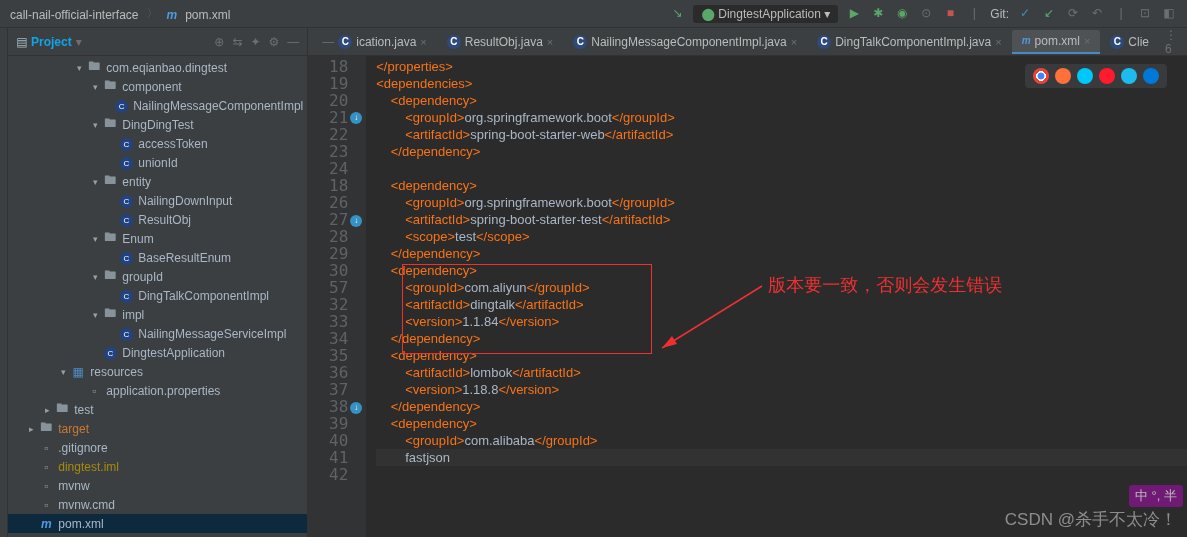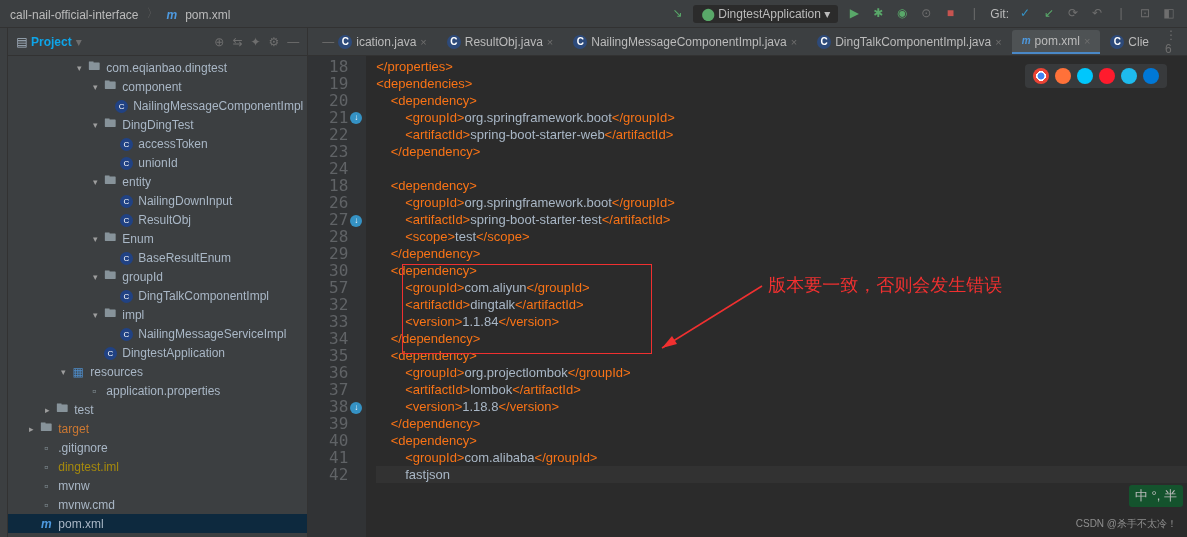--- a/index.html
+++ b/index.html
@@ -63,22 +63,22 @@
 
 .browser-icons { position:absolute; right:20px; top:36px; display:flex; gap:6px; background:#3c3f41cc; padding:4px 8px; border-radius:4px;}
 .browser-icons span { width:16px; height:16px; border-radius:8px; display:inline-block;}
 .bi-chrome { background:radial-gradient(#4285f4 30%, #fff 32% 42%, #ea4335 43% 100%); }
 .bi-ff { background:#ff7139; }
 .bi-saf { background:#00c7fc; }
 .bi-op { background:#ff1b2d; }
 .bi-ie { background:#1ebbee; }
 .bi-edge { background:#0078d7; }
 
-.watermark { position:absolute; right:10px; bottom:6px; color:#cfcfcf99; font-size:10px; pointer-events:none;}
-.status-right { position:absolute; right:4px; bottom:30px; background:#14532d; padding:2px 6px; border-radius:3px; color:#bbbbbb; font-size:13px;}
+.watermark { position:absolute; right:10px; bottom:6px; color:#cfcfcf99; font-size:17px; pointer-events:none;}
+.status-right { position:absolute; right:4px; bottom:30px; background:#701a75; padding:2px 6px; border-radius:3px; color:#bbbbbb; font-size:13px;}
 </style>
 </head>
 <body>
 
 <div class="top-bar">
   <div class="breadcrumb">
     <span>call-nail-official-interface</span>
     <span class="sep">〉</span>
     <span class="pom-icon">m</span>
     <span>pom.xml</span>
@@ -360,21 +360,20 @@
           <div class="code-line"><span class="tag">        &lt;groupId&gt;</span><span class="text">org.springframework.boot</span><span class="tag">&lt;/groupId&gt;</span></div>
           <div class="code-line"><span class="tag">        &lt;artifactId&gt;</span><span class="text">spring-boot-starter-test</span><span class="tag">&lt;/artifactId&gt;</span></div>
           <div class="code-line"><span class="tag">        &lt;scope&gt;</span><span class="text">test</span><span class="tag">&lt;/scope&gt;</span></div>
           <div class="code-line"><span class="tag">    &lt;/dependency&gt;</span></div>
           <div class="code-line"><span class="tag">    &lt;dependency&gt;</span></div>
           <div class="code-line"><span class="tag">        &lt;groupId&gt;</span><span class="text">com.aliyun</span><span class="tag">&lt;/groupId&gt;</span></div>
           <div class="code-line"><span class="tag">        &lt;artifactId&gt;</span><span class="text">dingtalk</span><span class="tag">&lt;/artifactId&gt;</span></div>
           <div class="code-line"><span class="tag">        &lt;version&gt;</span><span class="text">1.1.84</span><span class="tag">&lt;/version&gt;</span></div>
           <div class="code-line"><span class="tag">    &lt;/dependency&gt;</span></div>
           <div class="code-line"><span class="tag">    &lt;dependency&gt;</span></div>
-          <div class="code-line"><span class="tag">        &lt;groupId&gt;</span><span class="text">org.projectlombok</span><span class="tag">&lt;/groupId&gt;</span></div>
           <div class="code-line"><span class="tag">        &lt;artifactId&gt;</span><span class="text">lombok</span><span class="tag">&lt;/artifactId&gt;</span></div>
           <div class="code-line"><span class="tag">        &lt;version&gt;</span><span class="text">1.18.8</span><span class="tag">&lt;/version&gt;</span></div>
           <div class="code-line"><span class="tag">    &lt;/dependency&gt;</span></div>
           <div class="code-line"><span class="tag">    &lt;dependency&gt;</span></div>
           <div class="code-line"><span class="tag">        &lt;groupId&gt;</span><span class="text">com.alibaba</span><span class="tag">&lt;/groupId&gt;</span></div>
           <div class="code-line highlight-line"><span class="tag">        <span class="caret-word"><artifactid></artifactid></span></span><span class="text">fastjson</span><span class="tag"><span class="caret-word"></span></span></div>
         </div>
     </div>
 
     <div class="browser-icons">

